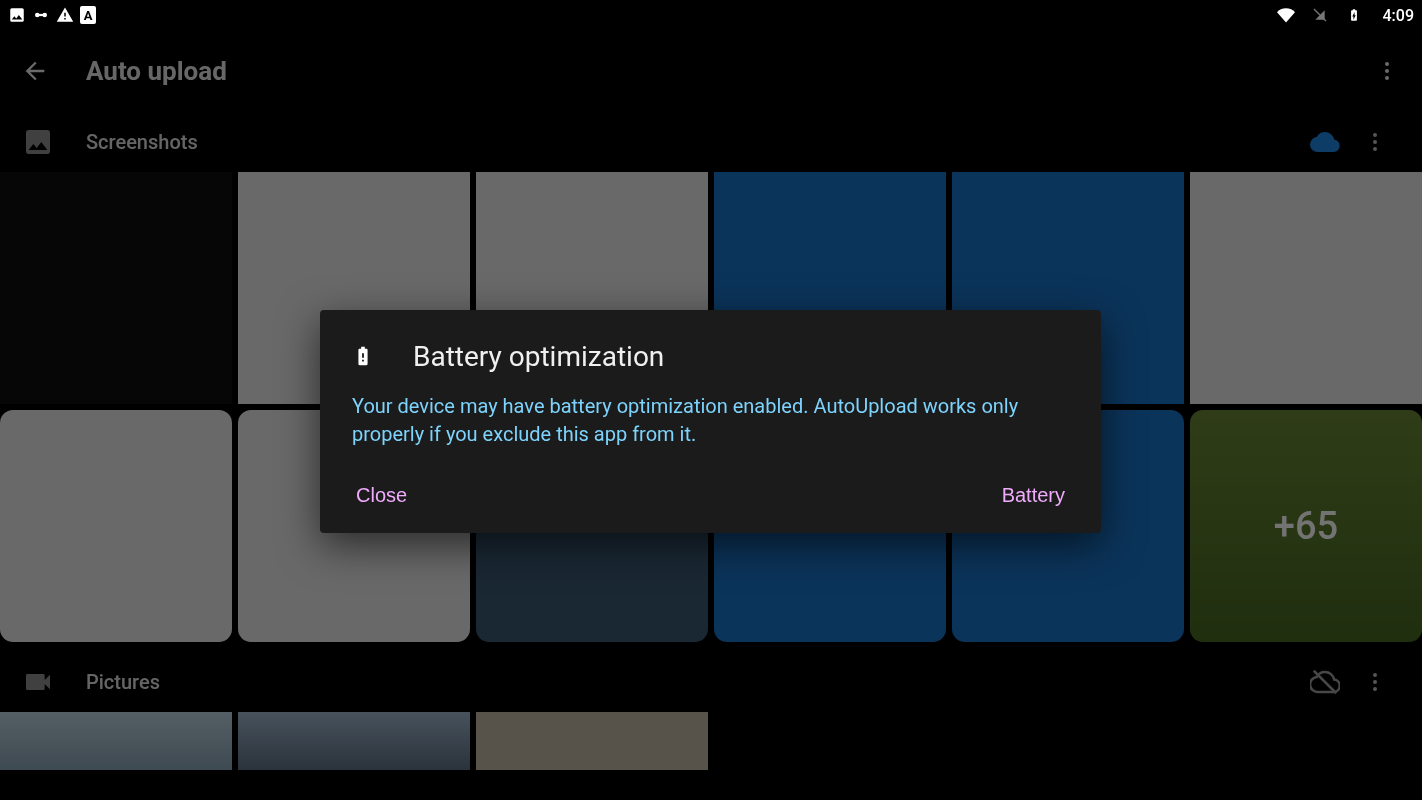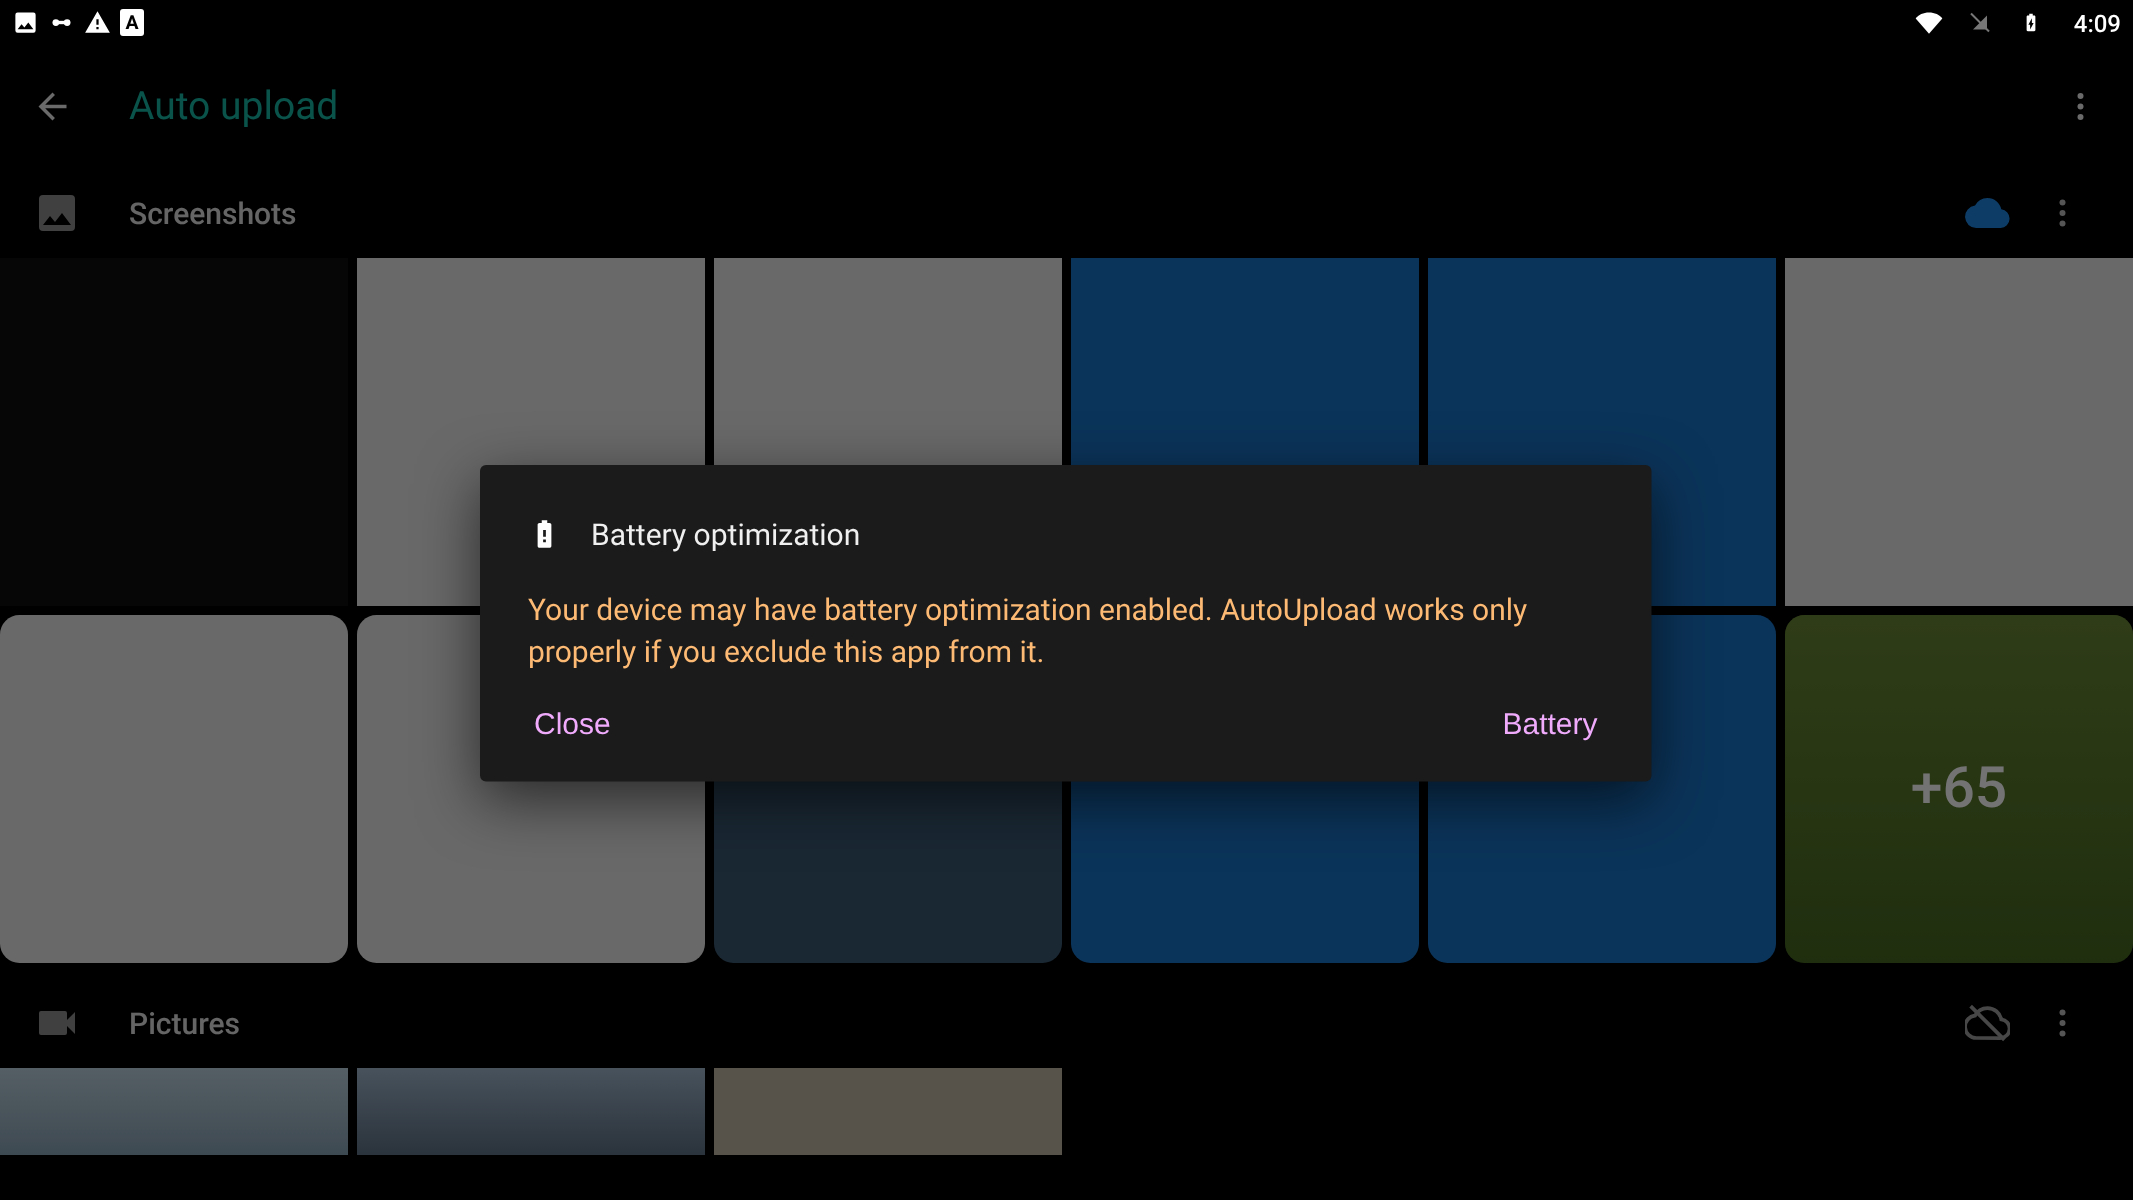--- a/index.html
+++ b/index.html
@@ -6,21 +6,21 @@
   html,body { width:1422px; height:800px; font-family:Roboto,Arial,sans-serif; background:#000; color:#fff; overflow:hidden; }
   
   .status-bar { height:30px; display:flex; align-items:center; justify-content:space-between; padding:0 8px; font-size:14px; font-weight:500; }
   .status-left,.status-right { display:flex; align-items:center; gap:6px; }
   .status-right { gap:16px; }
   .si { width:18px; height:18px; display:flex; align-items:center; justify-content:center; }
   .clock { font-size:16px; margin-left:4px; }
   
   .app-bar { height:82px; display:flex; align-items:center; padding:0 20px; }
   .back { width:30px; height:30px; display:flex; align-items:center; justify-content:center; margin-right:36px; }
-  .title { font-size:26px; font-weight:400; color:#14b8a6; flex:1; }
+  .title { font-size:26px; font-weight:700; color:#e5e5e5; flex:1; }
   .ab-more { width:30px; height:30px; display:flex; align-items:center; justify-content:center; }
   
   .section { padding:0 0 0 20px; }
   .sec-head { display:flex; align-items:center; height:60px; padding-right:32px; }
   .sec-icon { width:36px; height:36px; margin-right:30px; display:flex; align-items:center; justify-content:center; }
   .sec-title { font-size:20px; color:#e0e0e0; font-weight:500; flex:1; }
   .sec-icons { display:flex; align-items:center; gap:20px; }
   .cloud { width:30px; height:30px; display:flex; align-items:center; justify-content:center; }
   
   .grid { display:grid; grid-template-columns:repeat(6,1fr); gap:6px; padding-right:0; margin-left:-20px; }
@@ -37,22 +37,22 @@
   .thumb-mount { background:linear-gradient(#9fb6cc,#5f7285); }
   .thumb-port  { background:#c2b7a5; }
   
   .scrim { position:absolute; inset:30px 0 0 0; background:rgba(0,0,0,0.55); }
   
   .content { position:relative; }
   
   .dialog { position:absolute; left:320px; top:310px; width:781px; background:#1b1b1b; border-radius:4px; box-shadow:0 12px 40px rgba(0,0,0,0.6); padding:28px 32px 18px; }
   .dlg-head { display:flex; align-items:center; gap:20px; margin-bottom:18px; }
   .dlg-icn { width:22px; height:36px; }
-  .dlg-title { font-size:20px; font-weight:400; color:#f0f0f0; }
-  .dlg-body { font-size:20px; line-height:28px; color:#fdba74; margin-bottom:16px; }
+  .dlg-title { font-size:28px; font-weight:400; color:#f0f0f0;margin-left:19px; }
+  .dlg-body { font-size:20px; line-height:28px; color:#7dd3fc; margin-bottom:28px; }
   .dlg-actions { display:flex; justify-content:space-between; }
   .dlg-btn { font-size:20px; font-weight:500; color:#f0abfc; background:none; border:none; cursor:pointer; padding:8px 4px; }
 </style>
 </head>
 <body>
 
 <div class="status-bar">
   <div class="status-left">
     <span class="si">
       <svg viewBox="0 0 24 24" width="18" height="18" fill="#fff">

